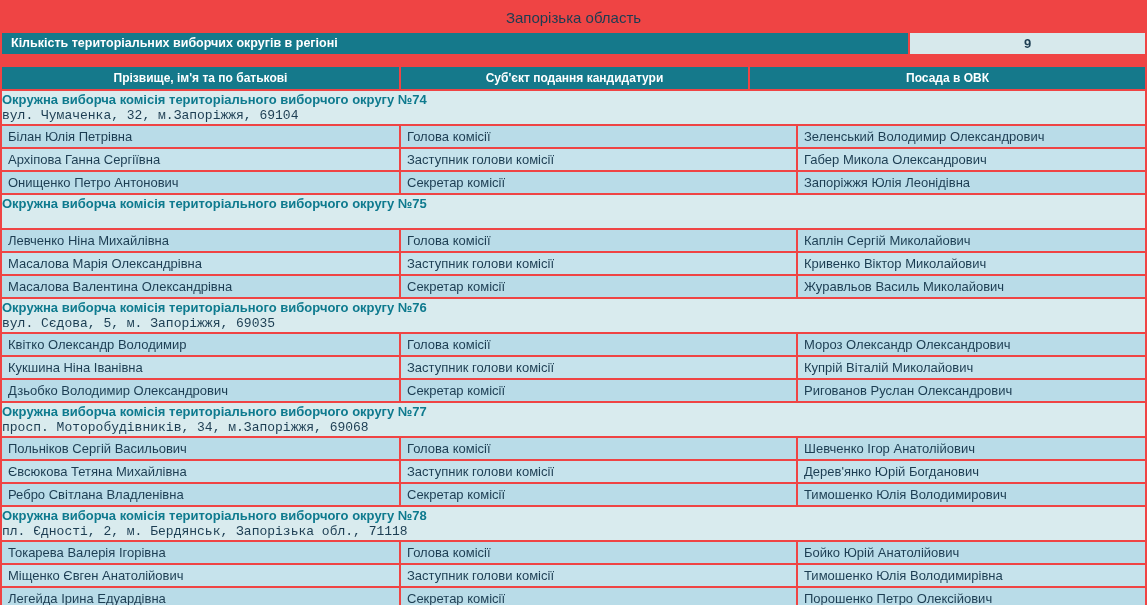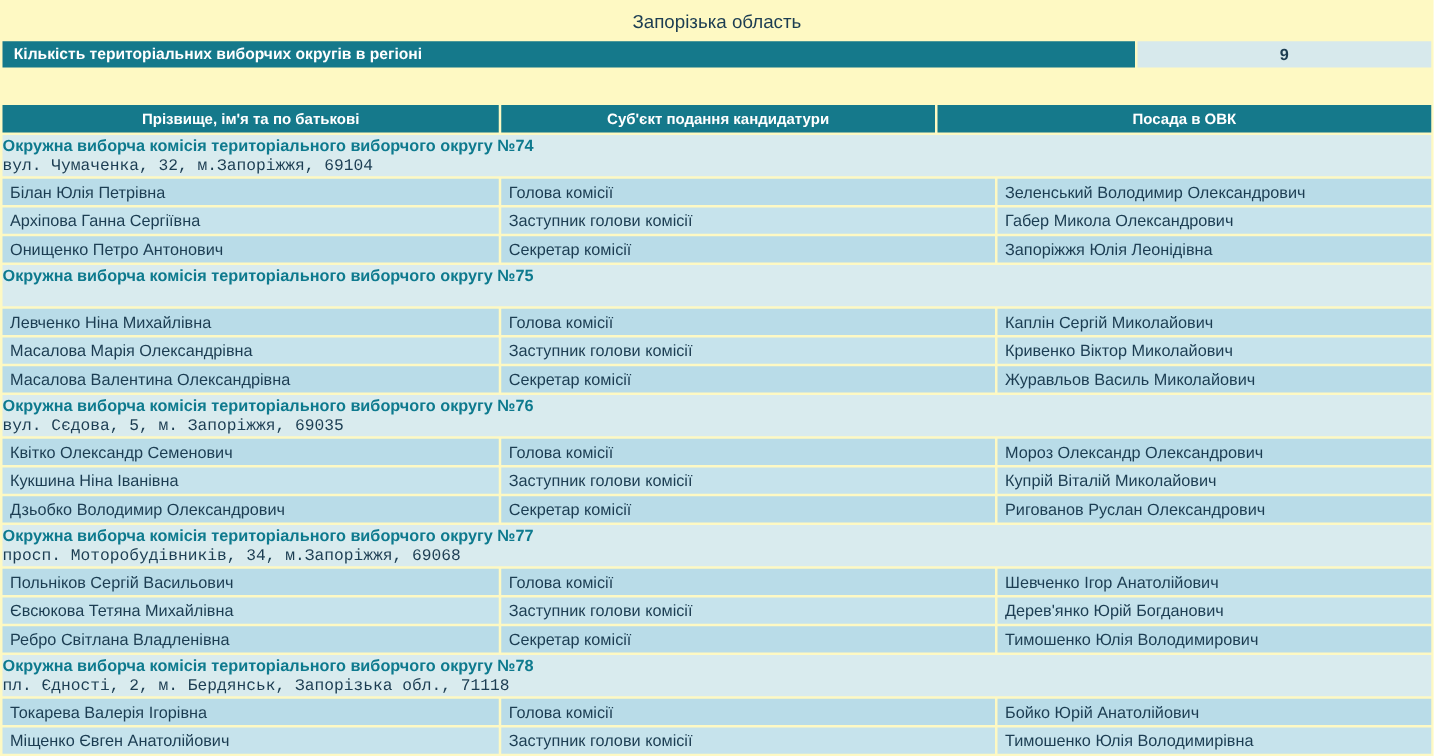--- a/index.html
+++ b/index.html
@@ -6,21 +6,21 @@
     margin: 0;
     padding: 0;
     background: #ffffff;
     font-family: "Liberation Sans", "DejaVu Sans", sans-serif;
   }
   #viewport {
     position: relative;
     width: 1147px;
     height: 605px;
     overflow: hidden;
-    background: #fef9c3;
+    background: #ef4444;
   }
   .page-title {
     text-align: center;
     padding-top: 9px;
     height: 24px;
     font-size: 15px;
     color: var(--text-dark);
   }
   
   .summary-bar {
@@ -61,21 +61,20 @@
   .hcell {
     background: var(--teal);
     color: #ffffff;
     font-weight: bold;
     font-size: 12px;
     line-height: 22px;
     height: 22px;
     text-align: center;
     white-space: nowrap;
     overflow: hidden;
-    margin-top: 17px;
   }
   .c1 { width: 397px; }
   .c2 { width: 395px; }
   .c3 { flex: 1; }
   .section-header {
     background: var(--section-bg);
     height: 32px;
     padding-top: 1px;
     margin-bottom: 2px;
   }
@@ -168,21 +167,21 @@
         <div class="cell c3">Журавльов Василь Миколайович</div>
       </div>
     </div>
 
     <div>
       <div class="section-header">
         <div class="section-title">Окружна виборча комісія територіального виборчого округу №76</div>
         <div class="section-address">вул. Сєдова, 5, м. Запоріжжя, 69035</div>
       </div>
       <div class="trow">
-        <div class="cell c1">Квітко Олександр Семенович</div>
+        <div class="cell c1">Квітко Олександр Володимир</div>
         <div class="cell c2">Голова комісії</div>
         <div class="cell c3">Мороз Олександр Олександрович</div>
       </div>
       <div class="trow alt">
         <div class="cell c1">Кукшина Ніна Іванівна</div>
         <div class="cell c2">Заступник голови комісії</div>
         <div class="cell c3">Купрій Віталій Миколайович</div>
       </div>
       <div class="trow">
         <div class="cell c1">Дзьобко Володимир Олександрович</div>

